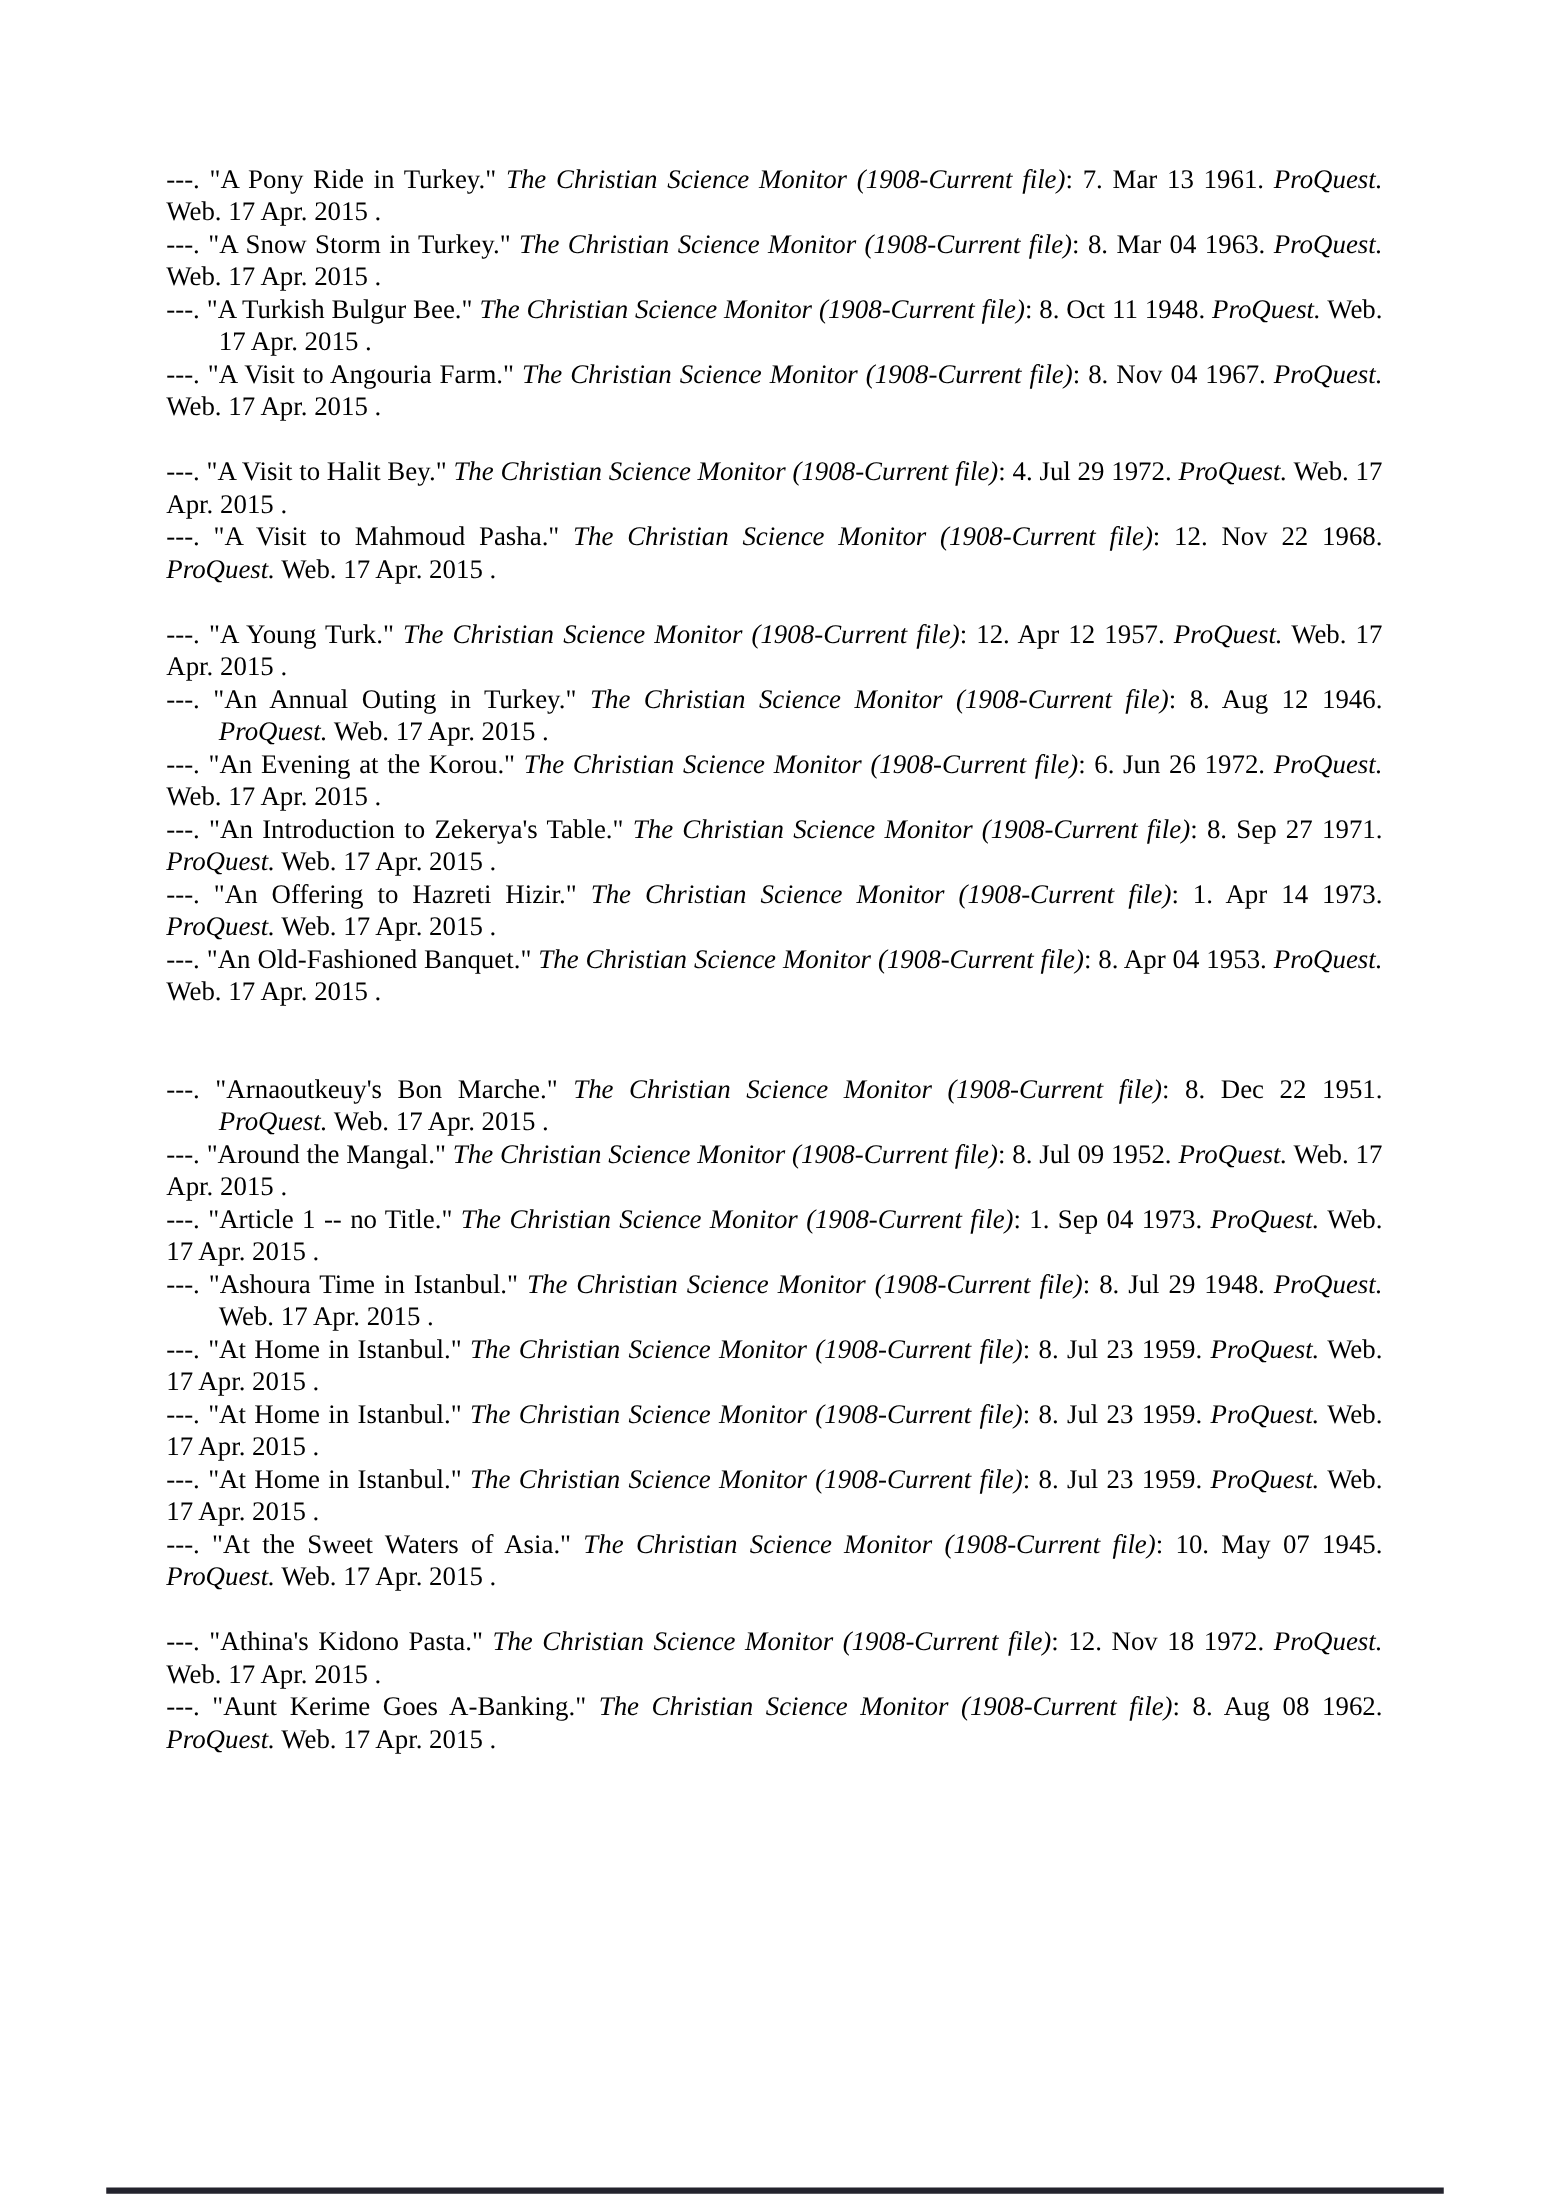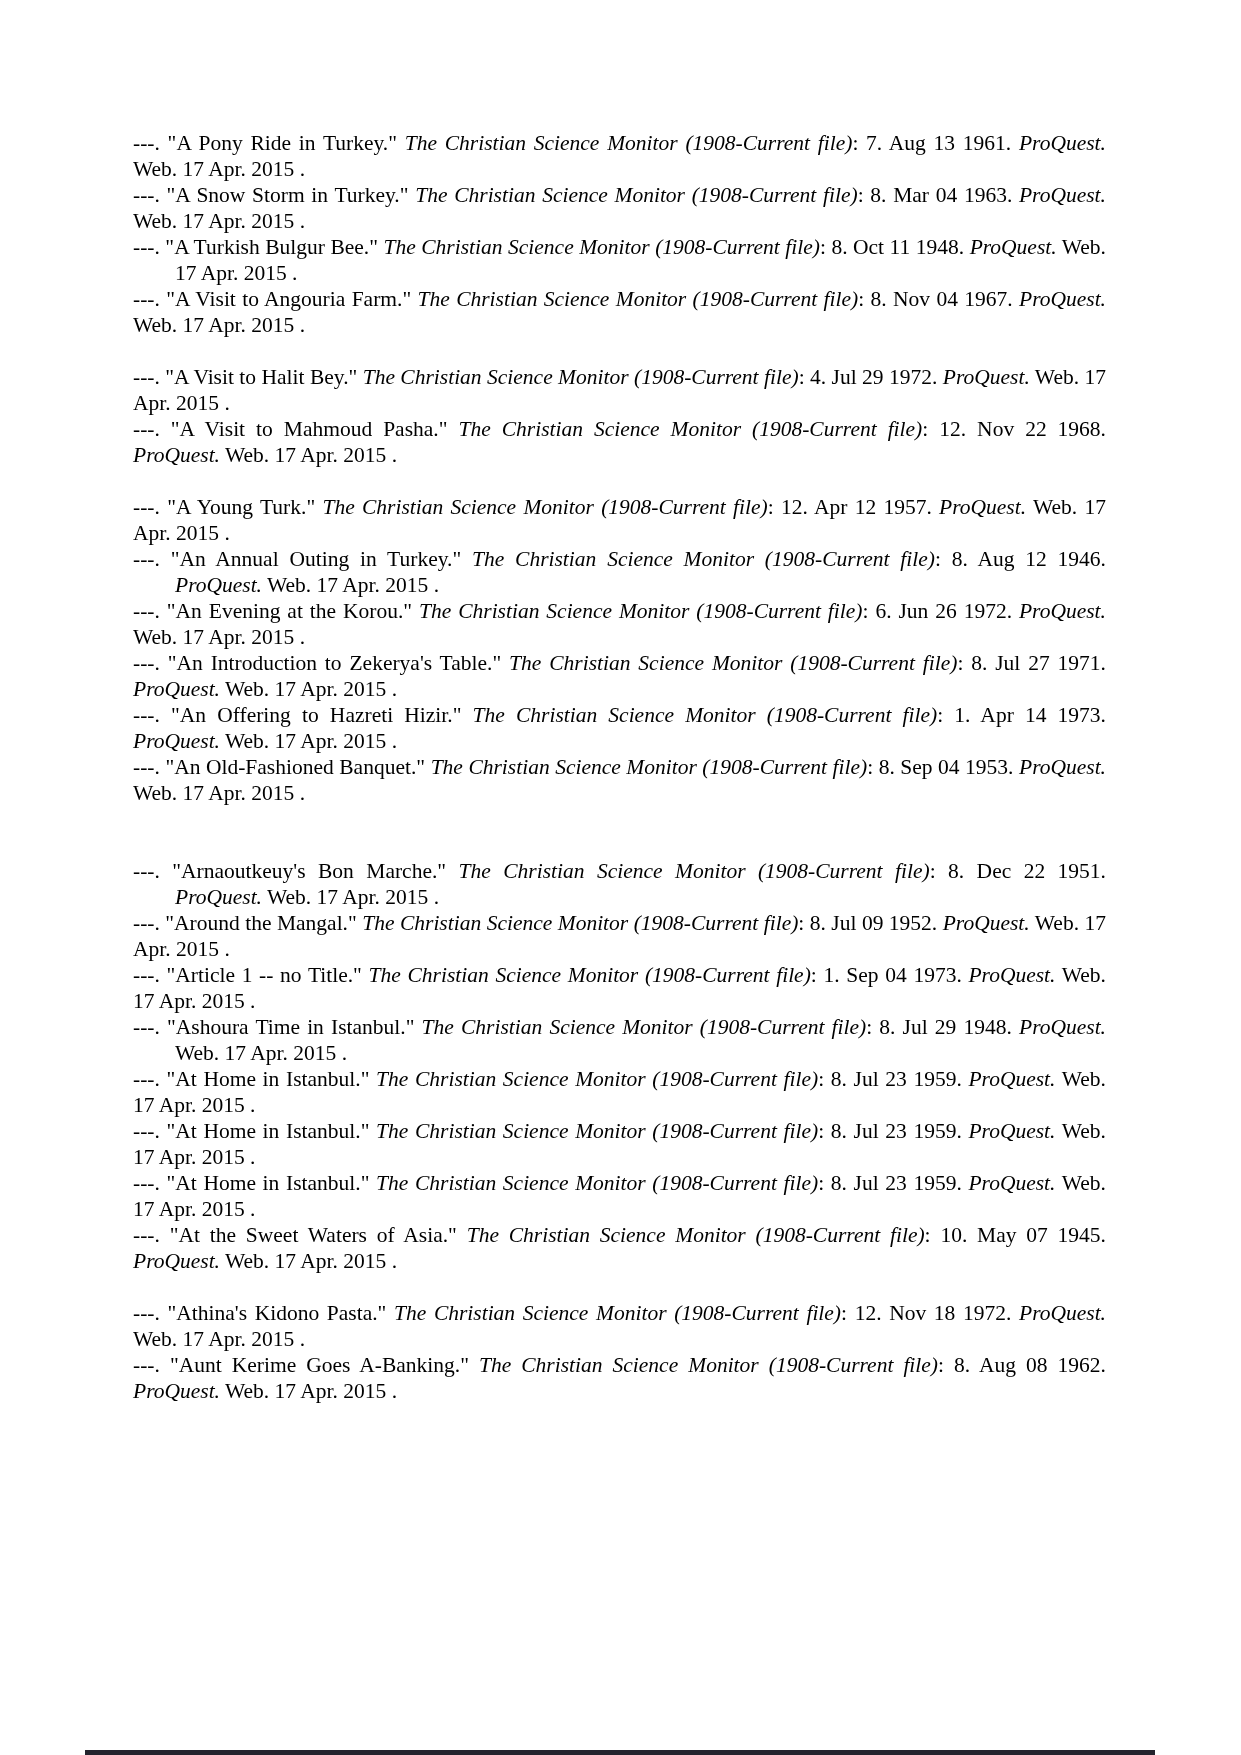--- a/index.html
+++ b/index.html
@@ -40,36 +40,36 @@
     height: 5px;
     background: #23232d;
   }
 </style>
 </head>
 <body>
 
 <div class="page">
   <div class="content" style="color: rgb(0, 0, 0);">
       <div class="group" style="margin-top: 0px;">
-        <p class="entry"><span>---. "A Pony Ride in Turkey." </span><i>The Christian Science Monitor (1908-Current file)</i><span>: 7. Aug 13 1961. </span><i>ProQuest.</i><span> Web. 17 Apr. 2015 .</span></p>
+        <p class="entry"><span>---. "A Pony Ride in Turkey." </span><i>The Christian Science Monitor (1908-Current file)</i><span>: 7. Mar 13 1961. </span><i>ProQuest.</i><span> Web. 17 Apr. 2015 .</span></p>
         <p class="entry"><span>---. "A Snow Storm in Turkey." </span><i>The Christian Science Monitor (1908-Current file)</i><span>: 8. Mar 04 1963. </span><i>ProQuest.</i><span> Web. 17 Apr. 2015 .</span></p>
         <p class="entry hang"><span>---. "A Turkish Bulgur Bee." </span><i>The Christian Science Monitor (1908-Current file)</i><span>: 8. Oct 11 1948. </span><i>ProQuest.</i><span> Web. 17 Apr. 2015 .</span></p>
         <p class="entry"><span>---. "A Visit to Angouria Farm." </span><i>The Christian Science Monitor (1908-Current file)</i><span>: 8. Nov 04 1967. </span><i>ProQuest.</i><span> Web. 17 Apr. 2015 .</span></p>
       </div>
       <div class="group" style="margin-top: 26px;">
         <p class="entry"><span>---. "A Visit to Halit Bey." </span><i>The Christian Science Monitor (1908-Current file)</i><span>: 4. Jul 29 1972. </span><i>ProQuest.</i><span> Web. 17 Apr. 2015 .</span></p>
         <p class="entry"><span>---. "A Visit to Mahmoud Pasha." </span><i>The Christian Science Monitor (1908-Current file)</i><span>: 12. Nov 22 1968. </span><i>ProQuest.</i><span> Web. 17 Apr. 2015 .</span></p>
       </div>
       <div class="group" style="margin-top: 26px;">
         <p class="entry"><span>---. "A Young Turk." </span><i>The Christian Science Monitor (1908-Current file)</i><span>: 12. Apr 12 1957. </span><i>ProQuest.</i><span> Web. 17 Apr. 2015 .</span></p>
         <p class="entry hang"><span>---. "An Annual Outing in Turkey." </span><i>The Christian Science Monitor (1908-Current file)</i><span>: 8. Aug 12 1946. </span><i>ProQuest.</i><span> Web. 17 Apr. 2015 .</span></p>
         <p class="entry"><span>---. "An Evening at the Korou." </span><i>The Christian Science Monitor (1908-Current file)</i><span>: 6. Jun 26 1972. </span><i>ProQuest.</i><span> Web. 17 Apr. 2015 .</span></p>
-        <p class="entry"><span>---. "An Introduction to Zekerya's Table." </span><i>The Christian Science Monitor (1908-Current file)</i><span>: 8. Jul 27 1971. </span><i>ProQuest.</i><span> Web. 17 Apr. 2015 .</span></p>
+        <p class="entry"><span>---. "An Introduction to Zekerya's Table." </span><i>The Christian Science Monitor (1908-Current file)</i><span>: 8. Sep 27 1971. </span><i>ProQuest.</i><span> Web. 17 Apr. 2015 .</span></p>
         <p class="entry"><span>---. "An Offering to Hazreti Hizir." </span><i>The Christian Science Monitor (1908-Current file)</i><span>: 1. Apr 14 1973. </span><i>ProQuest.</i><span> Web. 17 Apr. 2015 .</span></p>
-        <p class="entry"><span>---. "An Old-Fashioned Banquet." </span><i>The Christian Science Monitor (1908-Current file)</i><span>: 8. Sep 04 1953. </span><i>ProQuest.</i><span> Web. 17 Apr. 2015 .</span></p>
+        <p class="entry"><span>---. "An Old-Fashioned Banquet." </span><i>The Christian Science Monitor (1908-Current file)</i><span>: 8. Apr 04 1953. </span><i>ProQuest.</i><span> Web. 17 Apr. 2015 .</span></p>
       </div>
       <div class="group" style="margin-top: 52px;">
         <p class="entry hang"><span>---. "Arnaoutkeuy's Bon Marche." </span><i>The Christian Science Monitor (1908-Current file)</i><span>: 8. Dec 22 1951. </span><i>ProQuest.</i><span> Web. 17 Apr. 2015 .</span></p>
         <p class="entry"><span>---. "Around the Mangal." </span><i>The Christian Science Monitor (1908-Current file)</i><span>: 8. Jul 09 1952. </span><i>ProQuest.</i><span> Web. 17 Apr. 2015 .</span></p>
         <p class="entry"><span>---. "Article 1 -- no Title." </span><i>The Christian Science Monitor (1908-Current file)</i><span>: 1. Sep 04 1973. </span><i>ProQuest.</i><span> Web. 17 Apr. 2015 .</span></p>
         <p class="entry hang"><span>---. "Ashoura Time in Istanbul." </span><i>The Christian Science Monitor (1908-Current file)</i><span>: 8. Jul 29 1948. </span><i>ProQuest.</i><span> Web. 17 Apr. 2015 .</span></p>
         <p class="entry"><span>---. "At Home in Istanbul." </span><i>The Christian Science Monitor (1908-Current file)</i><span>: 8. Jul 23 1959. </span><i>ProQuest.</i><span> Web. 17 Apr. 2015 .</span></p>
         <p class="entry"><span>---. "At Home in Istanbul." </span><i>The Christian Science Monitor (1908-Current file)</i><span>: 8. Jul 23 1959. </span><i>ProQuest.</i><span> Web. 17 Apr. 2015 .</span></p>
         <p class="entry"><span>---. "At Home in Istanbul." </span><i>The Christian Science Monitor (1908-Current file)</i><span>: 8. Jul 23 1959. </span><i>ProQuest.</i><span> Web. 17 Apr. 2015 .</span></p>
         <p class="entry"><span>---. "At the Sweet Waters of Asia." </span><i>The Christian Science Monitor (1908-Current file)</i><span>: 10. May 07 1945. </span><i>ProQuest.</i><span> Web. 17 Apr. 2015 .</span></p>

